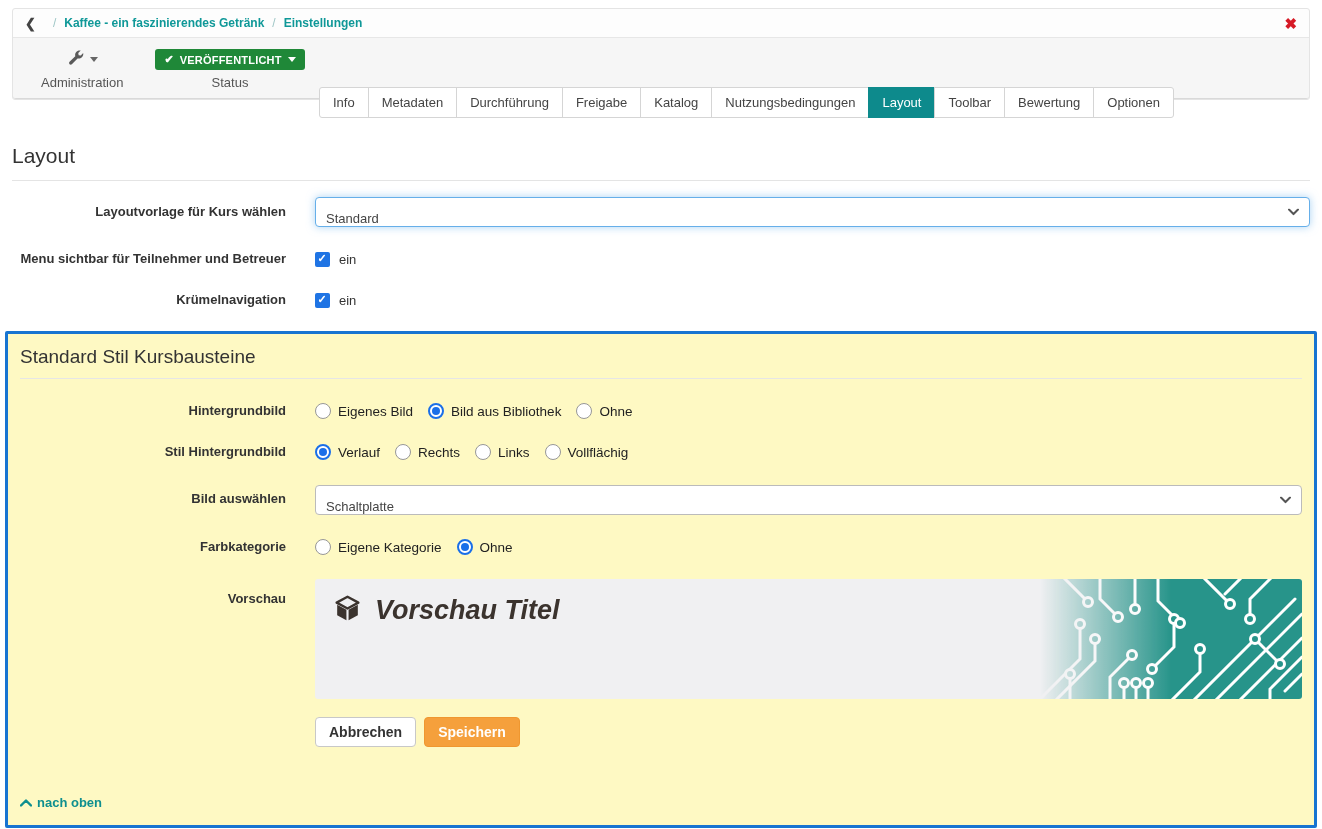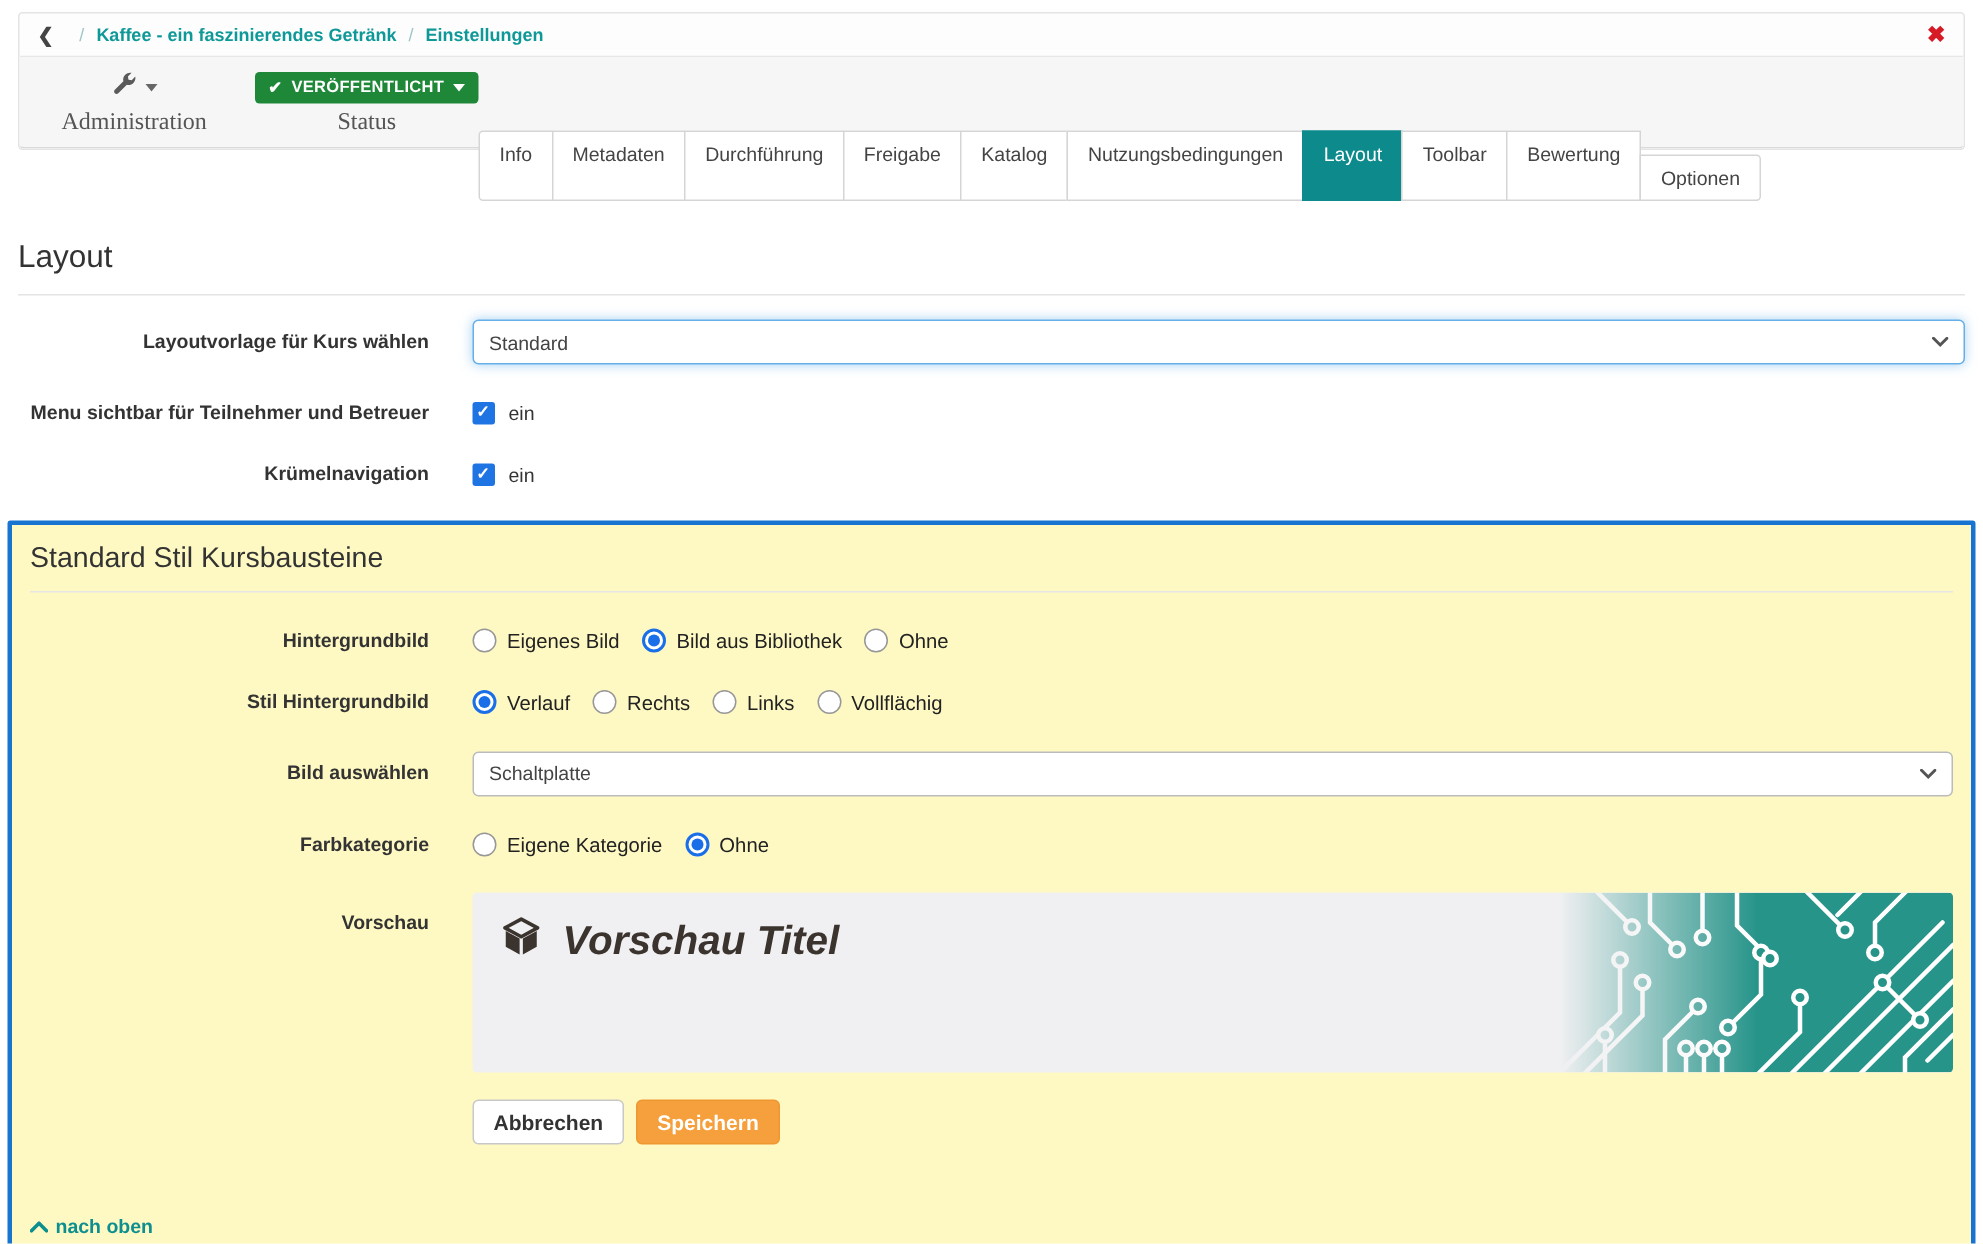--- a/index.html
+++ b/index.html
@@ -12,49 +12,49 @@
   .crumb-back { color: #444; font-weight: bold; font-size: 13px; cursor: pointer; margin-right: 9px; }
   .crumb-sep { color: #9fc6c6; margin: 0 8px; font-weight: 400; }
   .crumb-link { color: #0f9898; font-weight: 600; text-decoration: none; cursor: pointer; }
   .crumb-spacer { flex: 1; }
   .close-x { color: #d61a26; font-weight: bold; font-size: 15px; cursor: pointer; line-height: 1; }
 
   .toolrow { background: #f6f6f6; border-top: 1px solid #e7e7e7; border-bottom: 1px solid #d9d9d9;
     height: 62px; display: flex; align-items: center; padding: 0 12px; border-radius: 0 0 3px 3px; }
   .tool { display: flex; flex-direction: column; align-items: center; margin: 0 16px; cursor: pointer; }
   .tool-iconrow { height: 26px; display: flex; align-items: center; gap: 5px; }
-  .tool-label { font-size: 16px; color: #555; margin-top: 2px; font-family: Liberation Serif, serif; }
+  .tool-label { font-size: 13px; color: #555; margin-top: 2px; }
   .caret-down { width: 0; height: 0; border-left: 4px solid transparent; border-right: 4px solid transparent;
     border-top: 5px solid #666; display: inline-block; }
   .badge-published { background: #1f8838; color: #fff; font-size: 11px; font-weight: bold;
     padding: 4px 9px; border-radius: 3px; display: flex; align-items: center; gap: 6px; letter-spacing: .2px; }
   .badge-published .caret-down { border-top-color: #fff; }
   .badge-check { font-size: 11px; }
 
   
   .tabs { display: flex; margin: -13px 0 0 287px; position: relative; z-index: 3; width: fit-content; padding-left: 32px; }
   .tab { background: #fff; border: 1px solid #d5d5d5; padding: 7px 13px; font-size: 13px; color: #444;
     margin-left: -1px; cursor: pointer; white-space: nowrap; }
   .tab:first-child { border-radius: 3px 0 0 3px; margin-left: 0; }
-  .tab:last-child { border-radius: 0 3px 3px 0; margin-top: 16px; }
+  .tab:last-child { border-radius: 0 3px 3px 0; }
   .tab.active { background: #0d8a8c; border-color: #0d8a8c; color: #fff; }
 
   
   .section-title { margin: 26px 12px 0; font-size: 21px; font-weight: 400; color: #333;
     padding-bottom: 12px; border-bottom: 1px solid #e4e4e4; }
 
   
   .frow { display: flex; align-items: center; margin: 24px 12px 0; }
   .frow.tight { margin-top: 16px; }
   .flabel { width: 303px; text-align: right; font-weight: bold; font-size: 13px; color: #333;
     padding-right: 29px; flex: none; line-height: 1.3; }
   .fctrl { flex: 1; display: flex; align-items: center; }
 
   .selectbox { width: 100%; height: 30px; border: 1px solid #bbb; border-radius: 4px; background: #fff;
-    display: flex; align-items: center; padding: 0 10px; font-size: 13px; color: #444; position: relative; cursor: pointer; }
+    display: flex; align-items: flex-end; padding: 0 10px; font-size: 13px; color: #444; position: relative; cursor: pointer; }
   .selectbox.focused { border-color: #66afe9; box-shadow: 0 0 8px rgba(102,175,233,.55); }
   .select-chevron { position: absolute; right: 10px; top: 50%; transform: translateY(-50%); display: flex; }
 
   .checkbox { width: 15px; height: 15px; background: #1f74e4; border-radius: 2px; position: relative;
     cursor: pointer; flex: none; }
   .checkbox::after { content: "✓"; position: absolute; color: #fff; font-size: 11px; font-weight: bold;
     left: 2.5px; top: 0.5px; }
   .cb-label { font-size: 13px; color: #333; margin-left: 9px; }
 
   .optgroup { display: flex; align-items: center; gap: 15px; }

